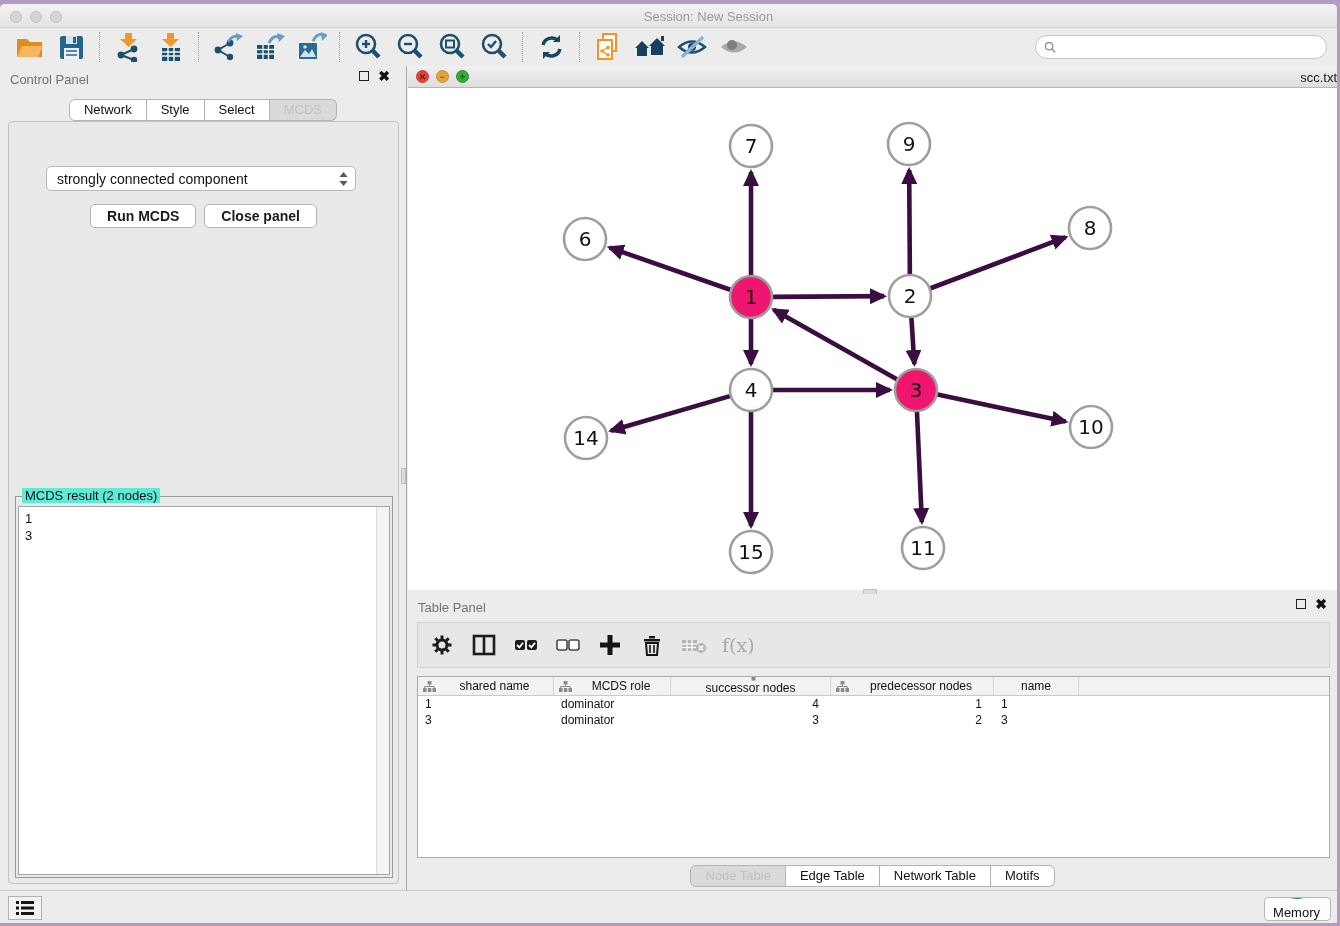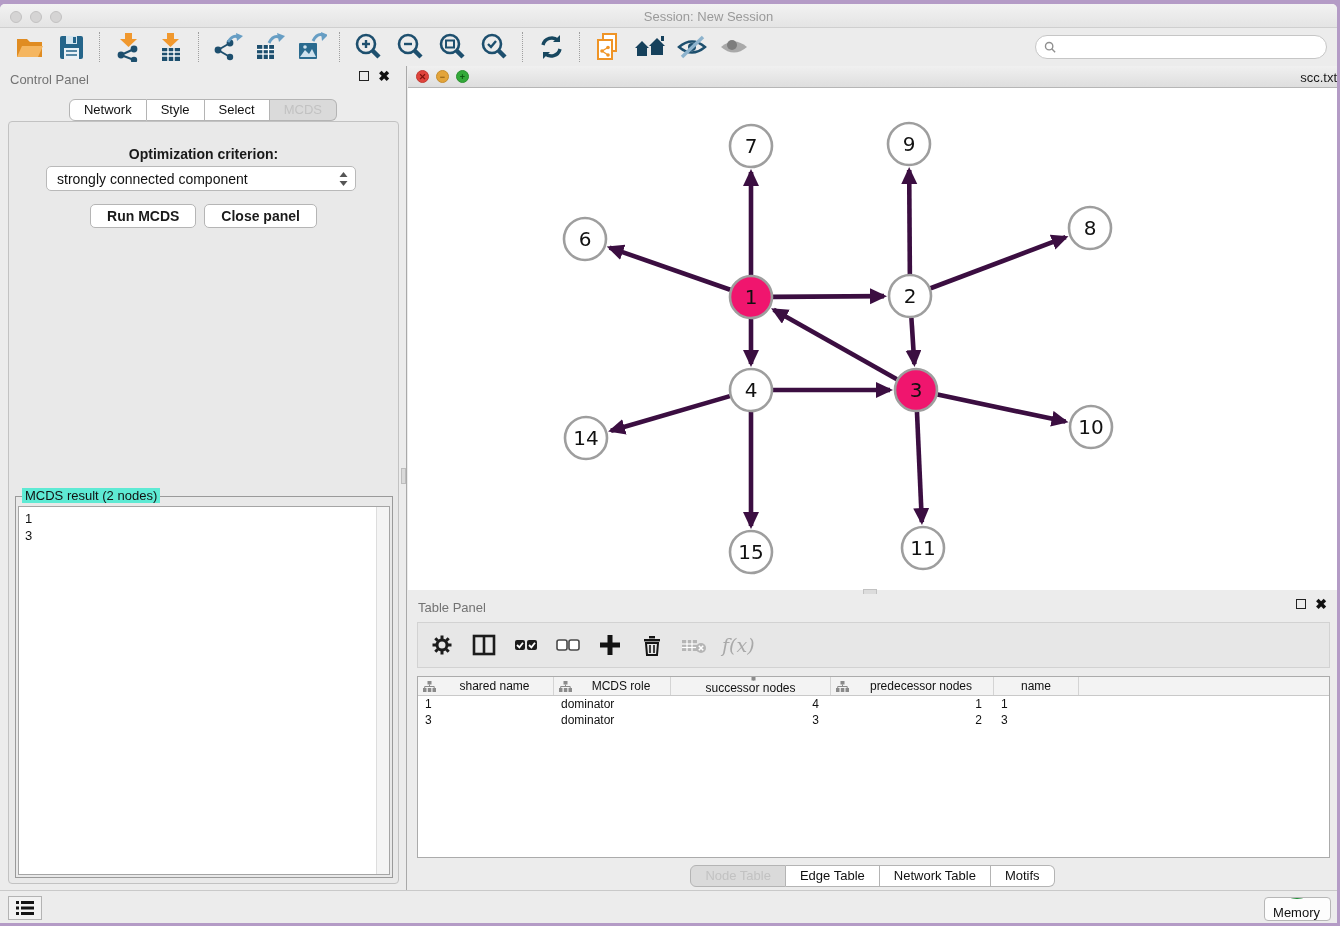--- a/index.html
+++ b/index.html
@@ -62,21 +62,21 @@
 
   
   .vsplit-handle { position:absolute; left:401px; top:464px; width:5px; height:16px; background:#d9d9d9; border:1px solid #bdbdbd; }
   .hsplit { position:absolute; left:408px; top:586px; width:929px; height:4px; background:#ececec; }
   .hsplit-handle { position:absolute; left:455px; top:-1px; width:14px; height:6px; background:#dcdcdc; border:1px solid #c2c2c2; }
 
   
   .table-panel { position:absolute; left:408px; top:590px; width:929px; height:296px; background:#ececec; }
   .tp-toolbar { position:absolute; left:9px; top:28px; width:913px; height:46px; background:#e7e7e7; border:1px solid #d2d2d2; display:flex; align-items:center; padding-left:10px; gap:14px; }
   .tp-ico { width:28px; height:28px; display:flex; align-items:center; justify-content:center; }
-  .fx-label { font-family:"DejaVu Serif", serif; font-style:italic; font-size:19px; color:#a9a9a9; }
+  .fx-label { font-family:"DejaVu Serif", serif; font-size:19px; color:#a9a9a9; }
 
   .dtable { position:absolute; left:9px; top:82px; width:913px; height:182px; background:#fff; border:1px solid #ababab; }
   .thead { display:flex; height:19px; background:#f3f3f3; border-bottom:1px solid #c9c9c9; }
   .th { display:flex; align-items:center; border-right:1px solid #d4d4d4; font-size:12px; color:#111; position:relative; }
   .th .th-label { flex:1; text-align:center; padding:0 4px; }
   .th .colicon { margin-left:5px; }
   .trow { display:flex; height:16px; font-size:12px; color:#111; }
   .td { padding:1px 7px 0 7px; overflow:hidden; white-space:nowrap; }
   .td.r { text-align:right; padding-right:12px; }
 
@@ -276,21 +276,20 @@
         <span class="close-ico">✖</span>
       </span>
     </div>
     <div class="tabrow" id="cp-tabs">
         <span class="tab">Network</span>
         <span class="tab">Style</span>
         <span class="tab">Select</span>
         <span class="tab sel">MCDS</span>
       </div>
     <div class="cp-body">
-      <div class="opt-label">Optimization criterion:</div>
       <div class="dropdown">
         <span class="dd-text">strongly connected component</span>
         <svg width="11" height="18">
             <path d="M5.5 2 L1.5 7 h8 z" fill="#555"></path>
             <path d="M1.5 11 h8 L5.5 16 z" fill="#555"></path>
           </svg>
       </div>
       <div class="btnrow">
         <span class="pushbtn">Run MCDS</span>
         <span class="pushbtn">Close panel</span>

